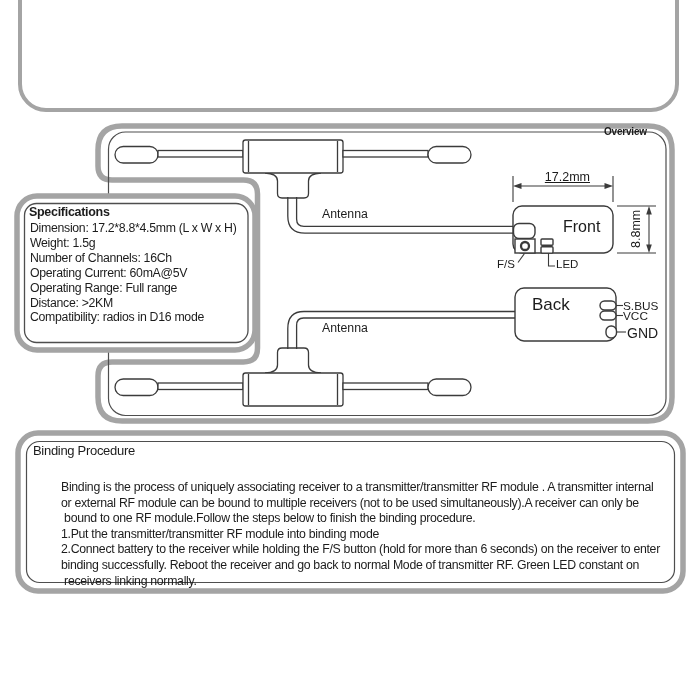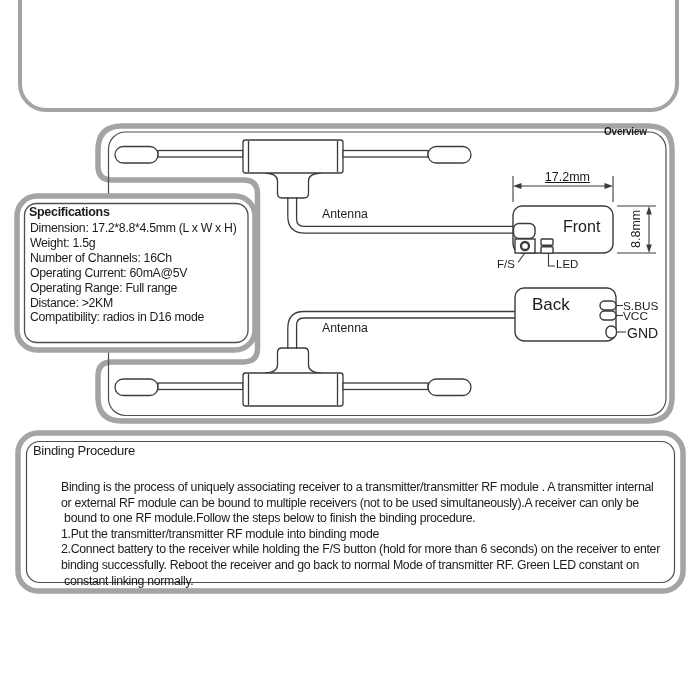--- a/index.html
+++ b/index.html
@@ -145,16 +145,16 @@
   </div>
 
   <div class="lbl binding-title">Binding Procedure</div>
   <div class="binding-lines">
     <div>Binding is the process of uniquely associating receiver to a transmitter/transmitter RF module . A transmitter internal</div>
     <div>or external RF module can be bound to multiple receivers (not to be used simultaneously).A receiver can only be</div>
     <div> bound to one RF module.Follow the steps below to finish the binding procedure.</div>
     <div>1.Put the transmitter/transmitter RF module into binding mode</div>
     <div>2.Connect battery to the receiver while holding the F/S button (hold for more than 6 seconds) on the receiver to enter</div>
     <div>binding successfully. Reboot the receiver and go back to normal Mode of transmitter RF. Green LED constant on</div>
-    <div> constant linking normally.</div>
+    <div> receivers linking normally.</div>
   </div>
 
 </div>
 
 </body></html>

